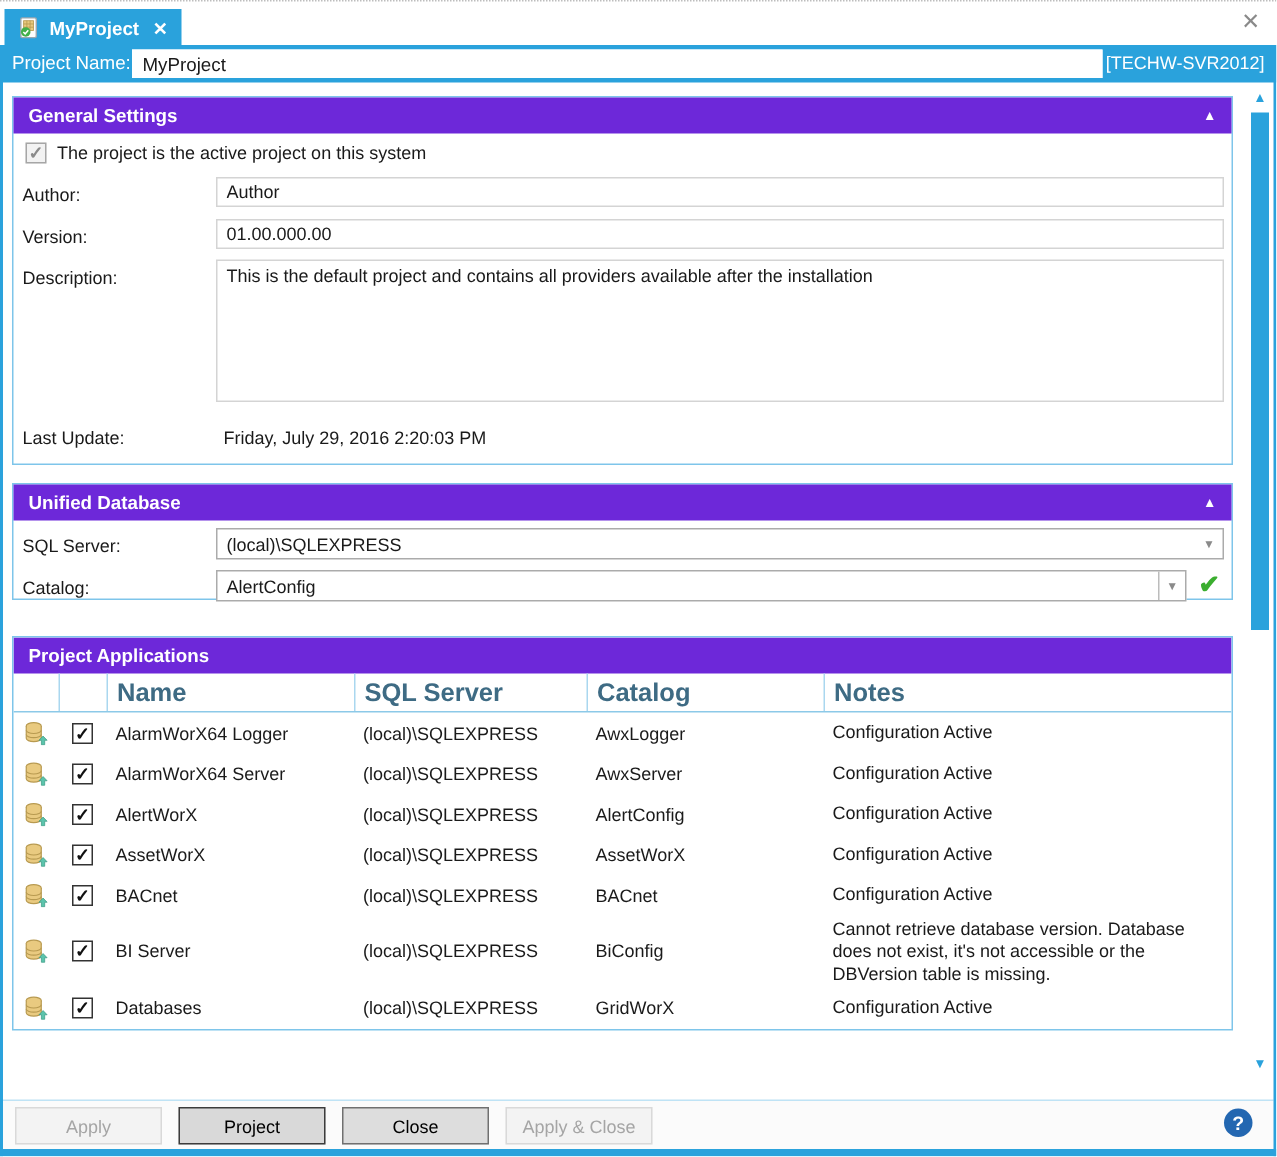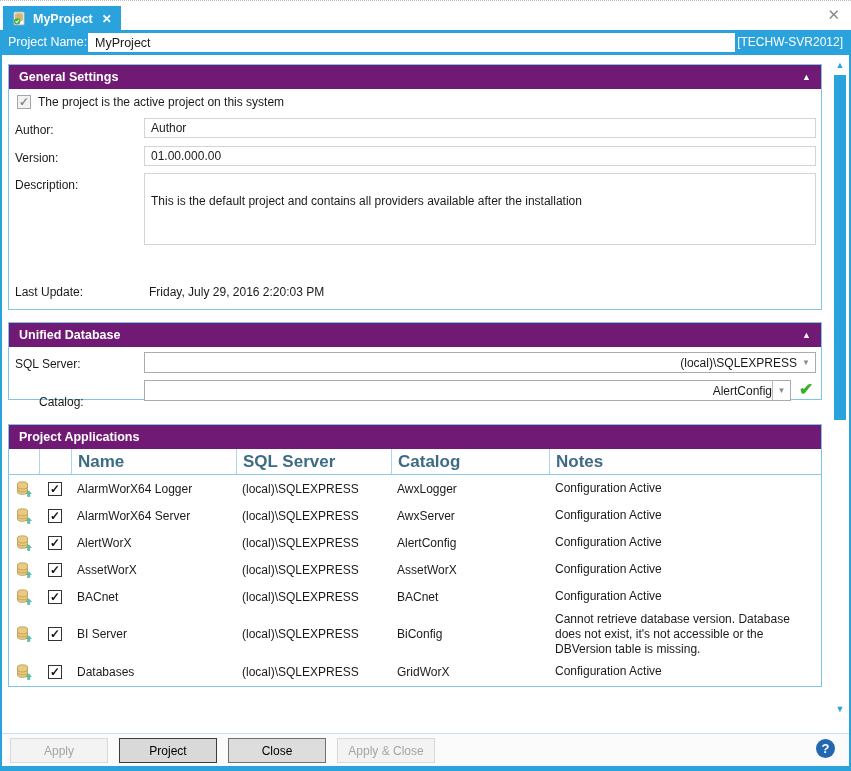--- a/index.html
+++ b/index.html
@@ -20,28 +20,28 @@
 
   
   .projectbar { position:absolute; top:30px; left:0; right:0; height:25px; background:#2AA2DC; }
   .projectbar .pn-label { position:absolute; left:8px; top:5px; color:#fff; font-size:12.5px; }
   .projectbar input { position:absolute; left:88px; top:3px; width:647px; height:19px; border:1px solid #fff;
                       font-family:inherit; font-size:12.5px; color:#1a1a1a; padding:0 6px; outline:none; }
   .server-badge { position:absolute; right:8px; top:5px; color:#fff; font-size:12px; }
 
   
   .section { position:absolute; left:8px; width:814px; border:1px solid #7EC5EA; background:#fff; }
-  .sec-header { height:24px; background:#701a75; color:#fff; font-weight:bold; font-size:12.5px;
+  .sec-header { height:24px; background:#6d28d9; color:#fff; font-weight:bold; font-size:12.5px;
                 display:flex; align-items:center; padding:0 10px; }
   .sec-arrow { margin-left:auto; font-size:9px; }
 
   .flabel { position:absolute; left:6px; font-size:12px; color:#1a1a1a; }
   .text-input { position:absolute; left:135px; width:672px; height:20px; border:1px solid #d4d4d4;
                 font-family:inherit; font-size:12px; color:#1a1a1a; padding:0 6px; outline:none; }
-  textarea.text-input { height:72px; resize:none; padding-top:20px; }
+  textarea.text-input { height:95px; resize:none; padding-top:3px; }
   .static-value { position:absolute; left:140px; font-size:12px; color:#1a1a1a; }
 
   
   .cb { width:14px; height:14px; border:1px solid #333; background:#fff; display:inline-flex;
         align-items:center; justify-content:center; font-size:12px; line-height:12px; color:#111; flex:0 0 auto; }
   .cb.checked::before { content:"✓"; font-weight:bold; }
   .cb.disabled { border-color:#a6a6a6; background:#f2f2f2; color:#8a8a8a; }
   .cb.hidden { visibility:hidden; }
   .gs-checkrow { position:absolute; top:30px; left:8px; display:flex; align-items:center; gap:7px;
                  font-size:12px; color:#1a1a1a; }
@@ -134,31 +134,31 @@
     <span class="flabel" style="top:58px;">Author:</span>
     <input class="text-input" style="top: 53px;" type="text" value="Author">
     <span class="flabel" style="top:86px;">Version:</span>
     <input class="text-input" style="top: 81px;" type="text" value="01.00.000.00">
     <span class="flabel" style="top:113px;">Description:</span>
     <textarea class="text-input" style="top: 108px;">This is the default project and contains all providers available after the installation</textarea>
     <span class="flabel" style="top:220px;">Last Update:</span>
     <span class="static-value" style="top:220px;">Friday, July 29, 2016 2:20:03 PM</span>
   </div>
 
-  <div class="section" id="unified" style="top:322px; height:78px;text-align:right;">
+  <div class="section" id="unified" style="top:322px; height:78px;">
     <div class="sec-header">
       <span>Unified Database</span>
       <span class="sec-arrow">▲</span>
     </div>
     <span class="flabel" style="top:34px;">SQL Server:</span>
     <div class="combo" style="top:29px; left:135px; width:672px;">
       <span class="combo-text">(local)\SQLEXPRESS</span>
       <span class="combo-arrow">▼</span>
     </div>
-    <span class="flabel" style="top:72px;margin-left:24px;">Catalog:</span>
+    <span class="flabel" style="top:62px;">Catalog:</span>
     <div class="combo boxed" style="top:57px; left:135px; width:647px;">
       <span class="combo-text">AlertConfig</span>
       <span class="combo-arrow">▼</span>
     </div>
     <span class="green-check" style="top:56px; left:790px;">✔</span>
   </div>
 
   <div class="section" id="apps" style="top:424px; height:263px;">
     <div class="sec-header">
       <span>Project Applications</span>

